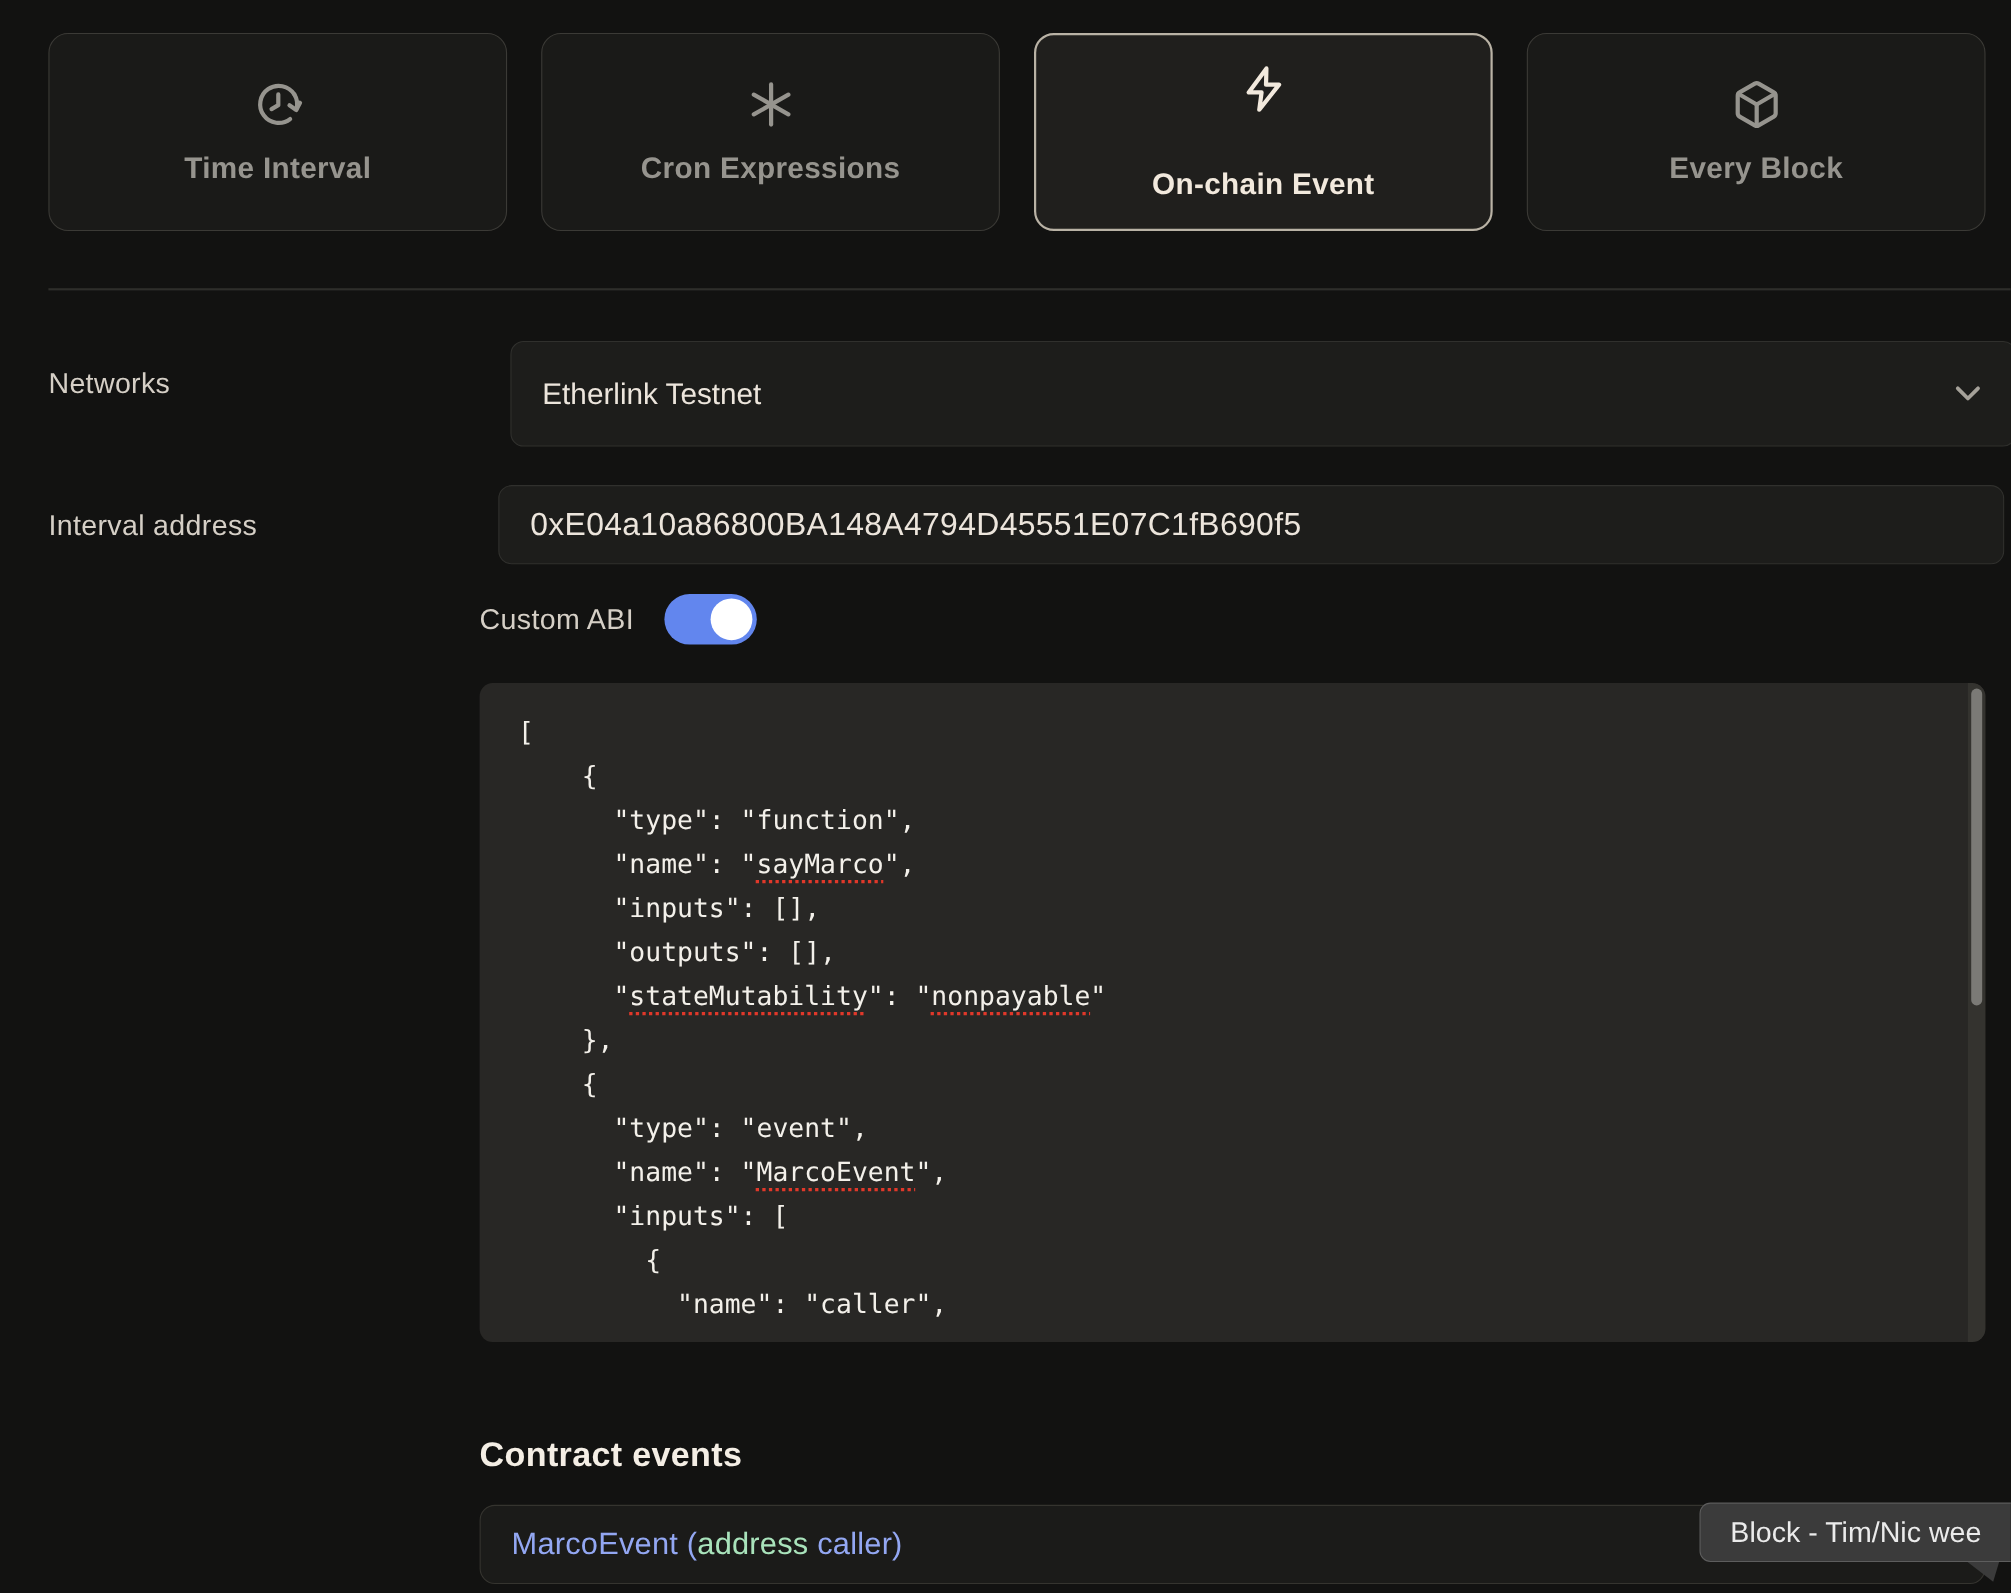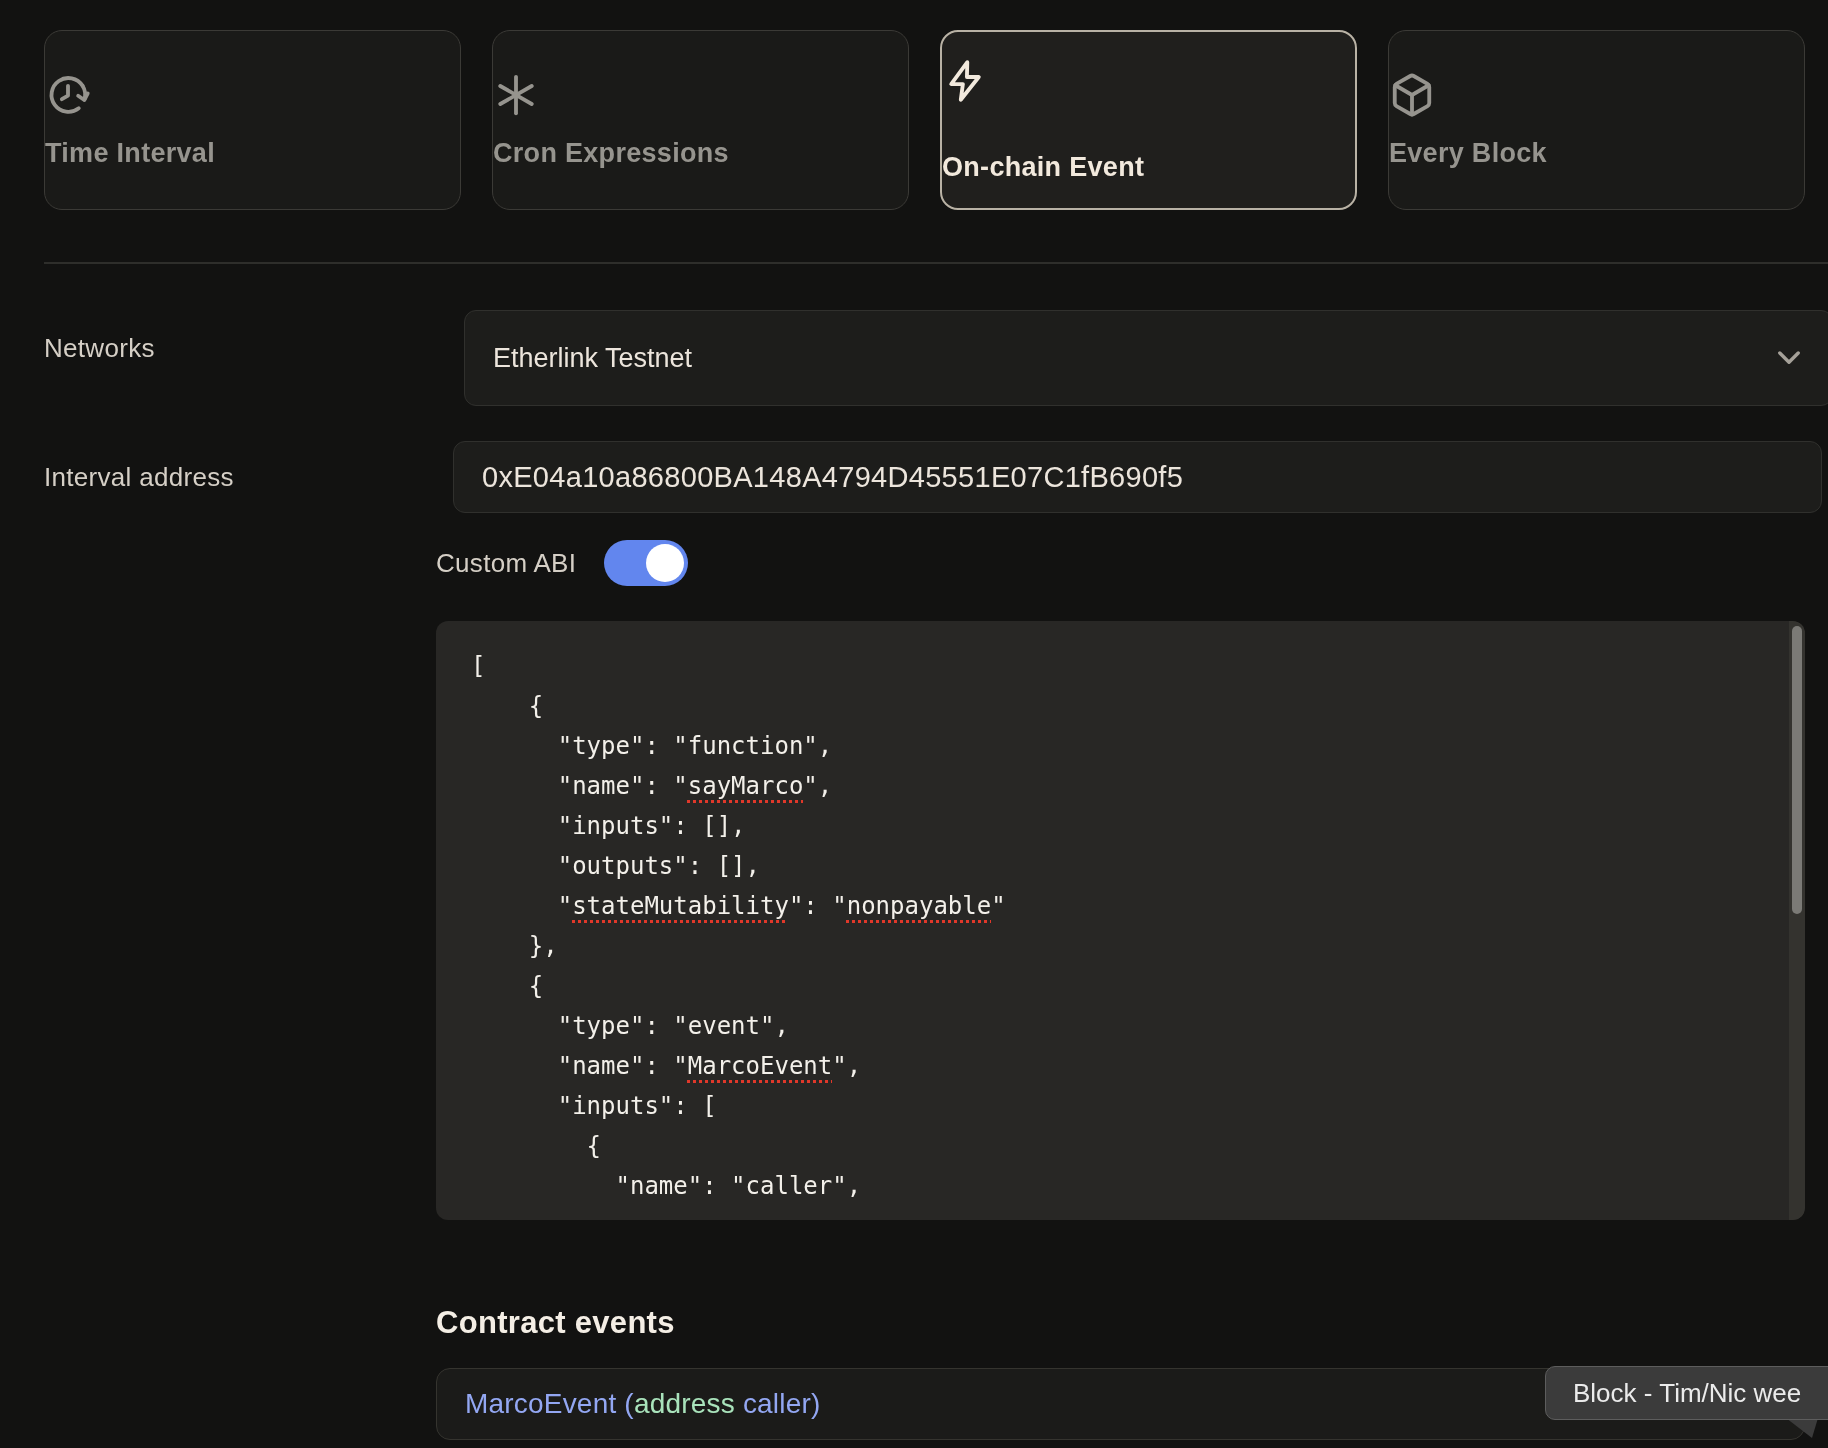--- a/index.html
+++ b/index.html
@@ -10,21 +10,21 @@
   }
 
   
   .cards-row {
     position:absolute; left:44px; top:30px; width:1761px; height:180px;
     display:grid; grid-template-columns:repeat(4,1fr); gap:31px;
   }
   .trigger-card {
     height:180px; border-radius:18px; background:#1a1a18;
     border:1.5px solid #3b3a36; color:#96948e; cursor:pointer;
-    display:flex; flex-direction:column; align-items:flex-start; justify-content:center; gap:20px;
+    display:flex; flex-direction:column; align-items:center; justify-content:center; gap:20px;
   }
   .trigger-card.selected {
     background:#201f1d; border:2px solid var(--selected-card-border,#b9b2a5); color:#f2e9dd;gap:48px;
   }
   .card-icon svg { display:block; stroke:currentColor; fill:none;
     stroke-width:2; stroke-linecap:round; stroke-linejoin:round; }
   .card-label { font-size:27px; font-weight:600; letter-spacing:.3px; }
 
   .divider { position:absolute; left:44px; right:0; top:262px; height:2px; background:#2e2e2b; }
 

